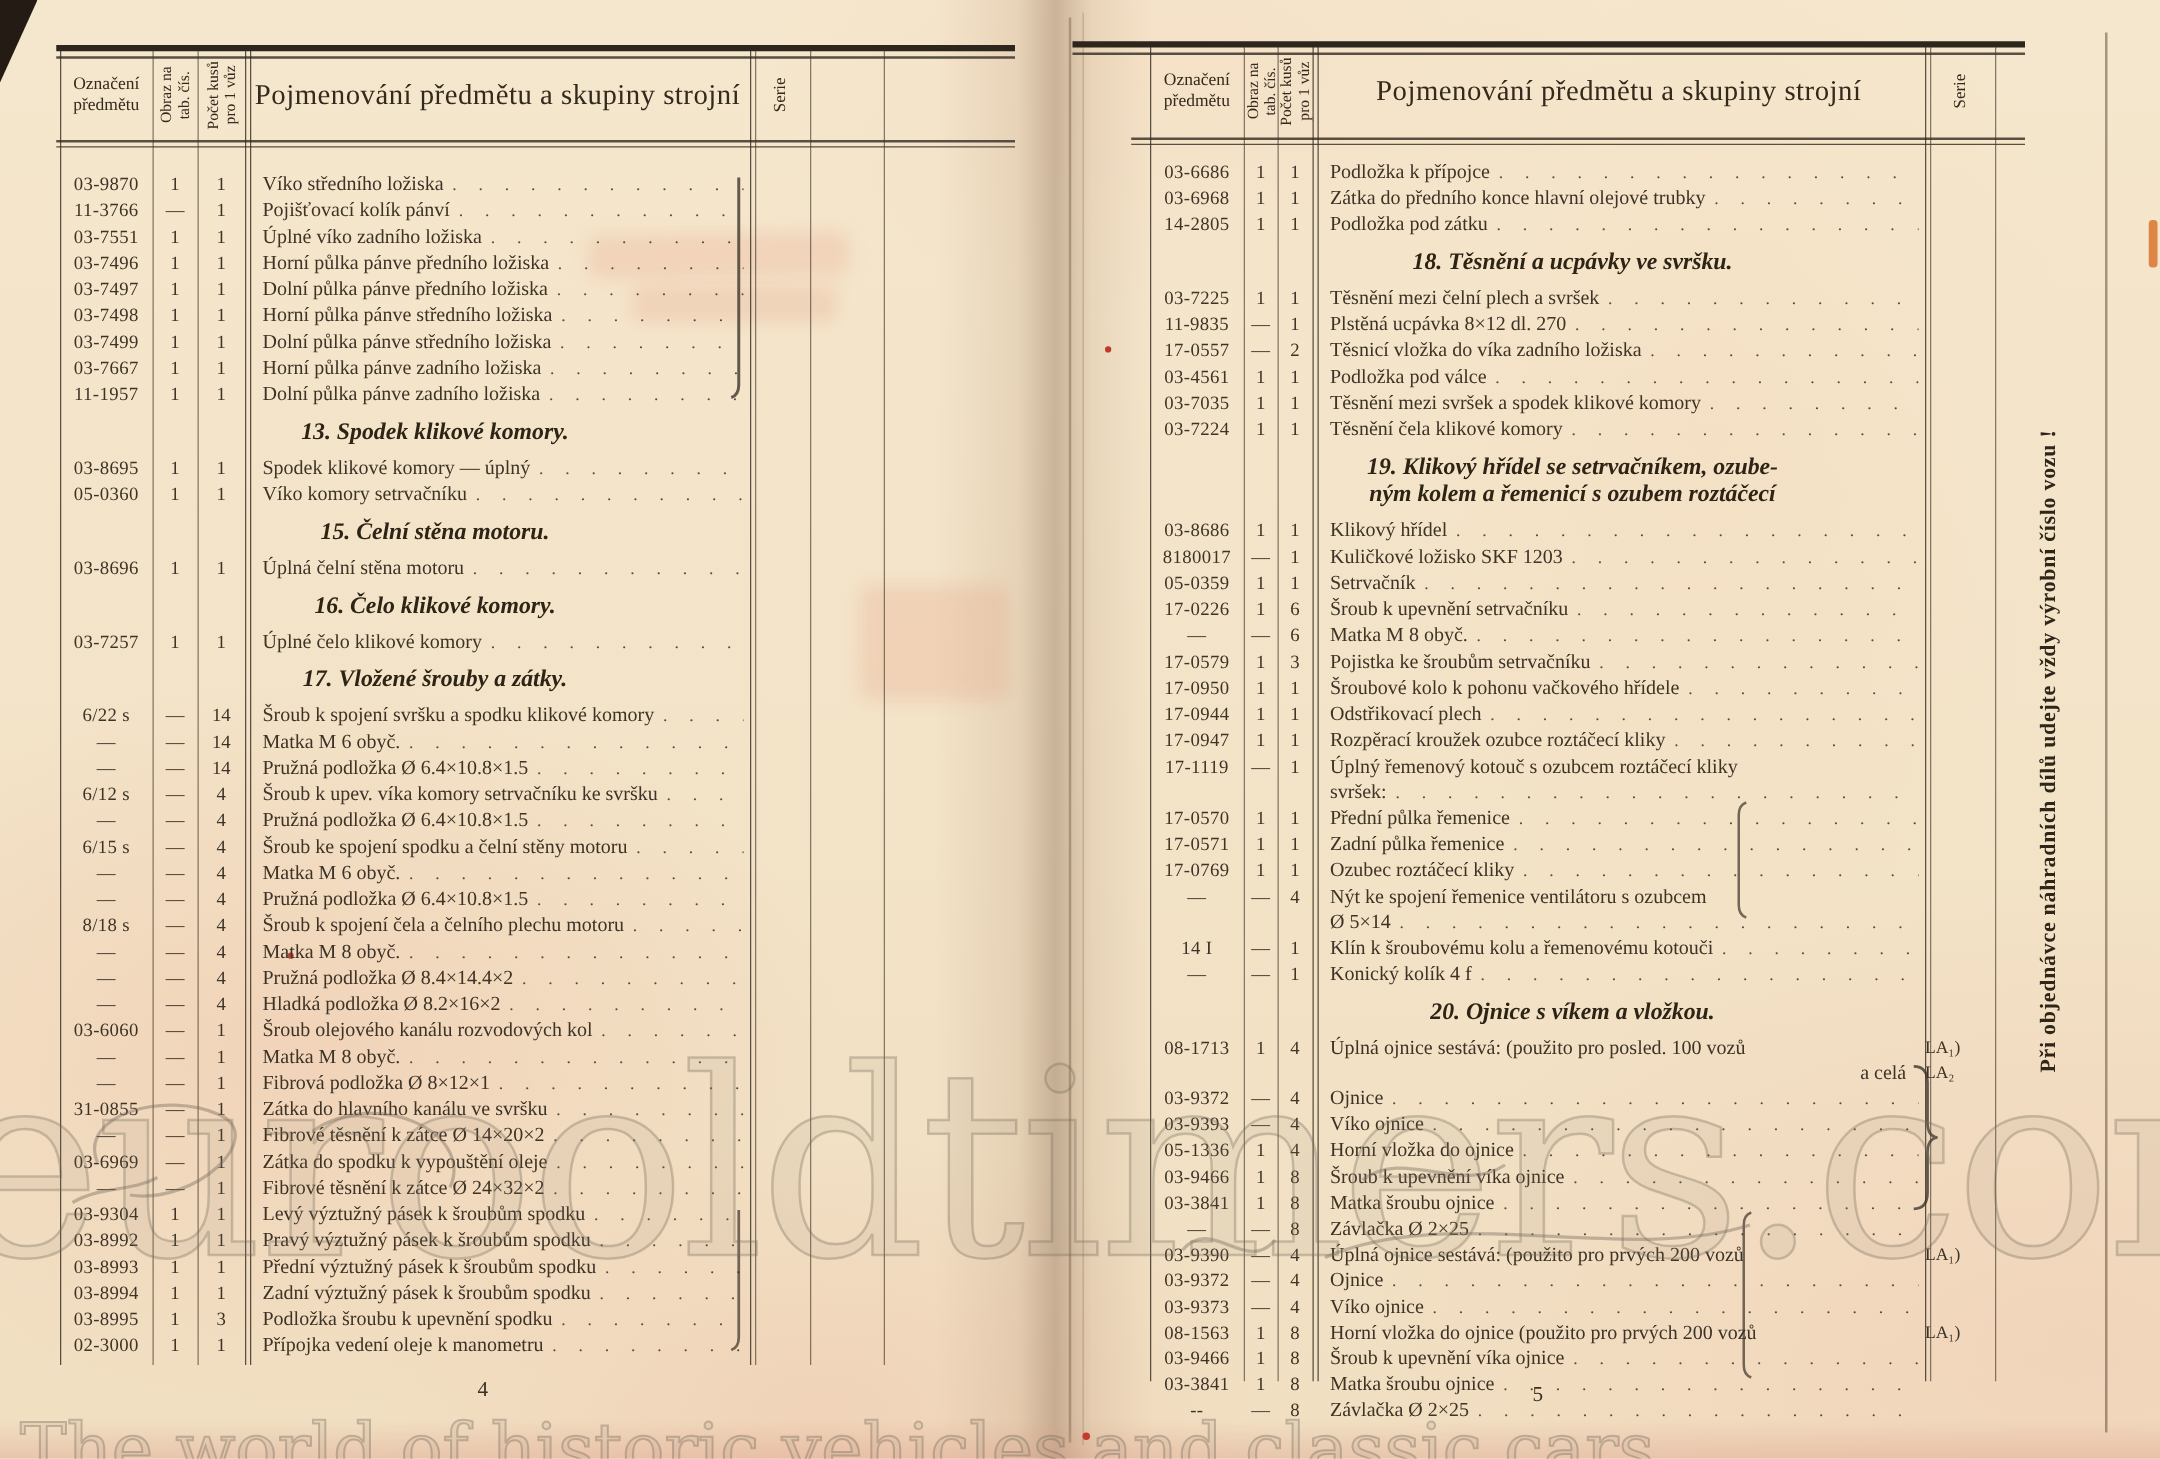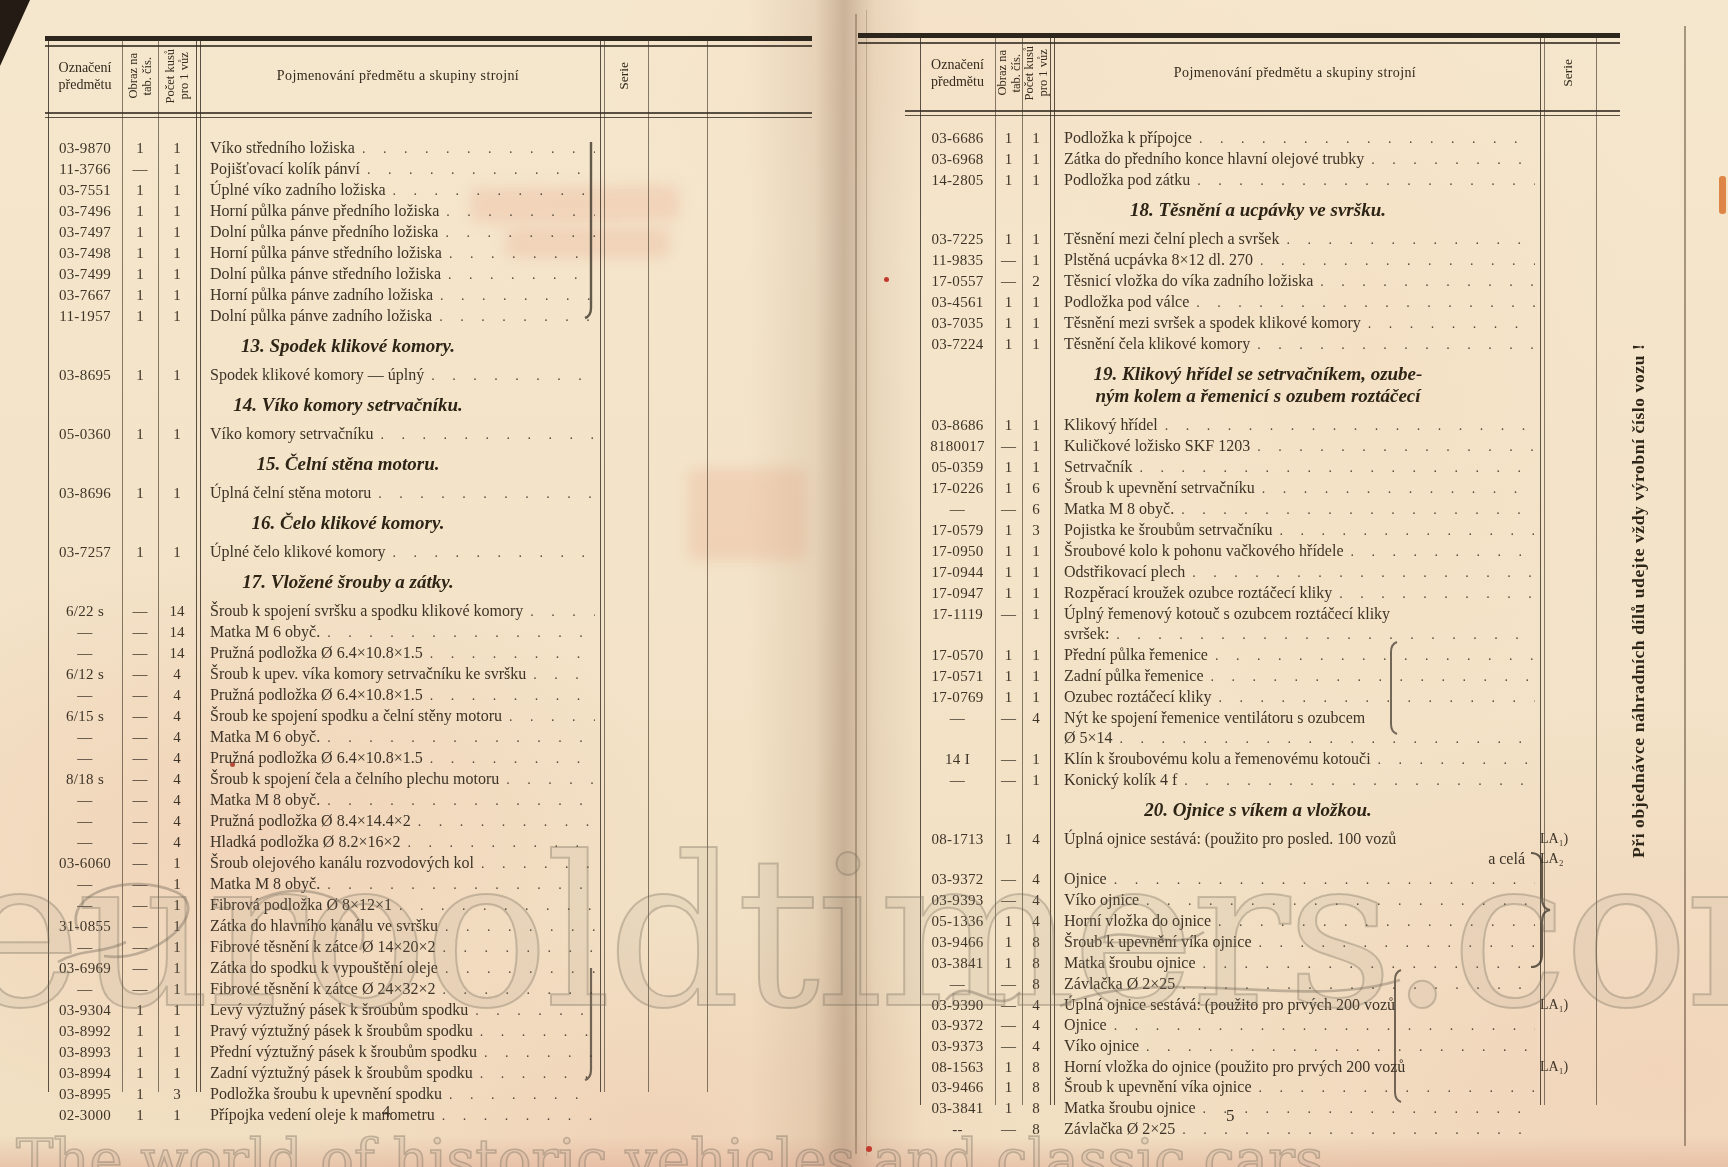--- a/index.html
+++ b/index.html
@@ -31,21 +31,21 @@
   .rule-heavy{height:5px;background:#2c261d;}
   .rule-thin{height:1.5px;background:rgba(50,42,32,.8);}
   .vl{width:1.2px;background:rgba(62,52,40,.62);}
   .vl.dark{background:rgba(50,42,32,.8);}
   
   .hdr{display:flex;align-items:stretch;}
   .h-cell{display:flex;align-items:center;justify-content:center;text-align:center;color:#33291c;}
   .h-id{white-space:pre-line;font-size:14px;line-height:17px;}
   .rot{writing-mode:vertical-rl;transform:rotate(180deg);white-space:pre-line;
        font-size:12.5px;line-height:14px;color:#33291c;}
-  .h-name{font-size:14px;letter-spacing:.4px;}
+  .h-name{font-size:23px;letter-spacing:.4px;}
   
   .rows{display:block;}
   .row{display:flex;align-items:flex-start;min-height:20px;line-height:20px;font-size:16px;color:#3d3327;}
   .cell{flex:none;}
   .c-id{text-align:center;font-size:15px;letter-spacing:.3px;}
   .c-img,.c-qty{text-align:center;font-size:15px;}
   .c-name{flex:1 1 auto;padding-left:14px;overflow:hidden;}
   .nm-line{display:flex;align-items:baseline;white-space:nowrap;overflow:hidden;line-height:20px;}
   .nm-line.right{justify-content:flex-end;padding-right:10px;text-align:center;}
   .dots{flex:1 1 auto;overflow:hidden;white-space:nowrap;letter-spacing:7px;padding-left:7px;
@@ -231,23 +231,20 @@
       <div class="cell c-img">1</div>
       <div class="cell c-qty">1</div>
       <div class="cell c-name">
         <div class="nm-line">
           <div class="nm-text">Spodek klikové komory — úplný</div>
           <div class="dots"> . . . . . . . . . . . . . . . . . . . . . . . . . . . . . . . . . . . . . . . . . . . . . . . . . . . . . . . . . . . . . . . . . . . . . .</div>
         </div>
       </div>
       <div class="cell c-serie"></div>
     </div>
-    <div class="sec">
-      <div class="sec-line">14. Víko komory setrvačníku.</div>
-    </div>
     <div class="row">
       <div class="cell c-id">05-0360</div>
       <div class="cell c-img">1</div>
       <div class="cell c-qty">1</div>
       <div class="cell c-name">
         <div class="nm-line">
           <div class="nm-text">Víko komory setrvačníku</div>
           <div class="dots"> . . . . . . . . . . . . . . . . . . . . . . . . . . . . . . . . . . . . . . . . . . . . . . . . . . . . . . . . . . . . . . . . . . . . . .</div>
         </div>
       </div>

